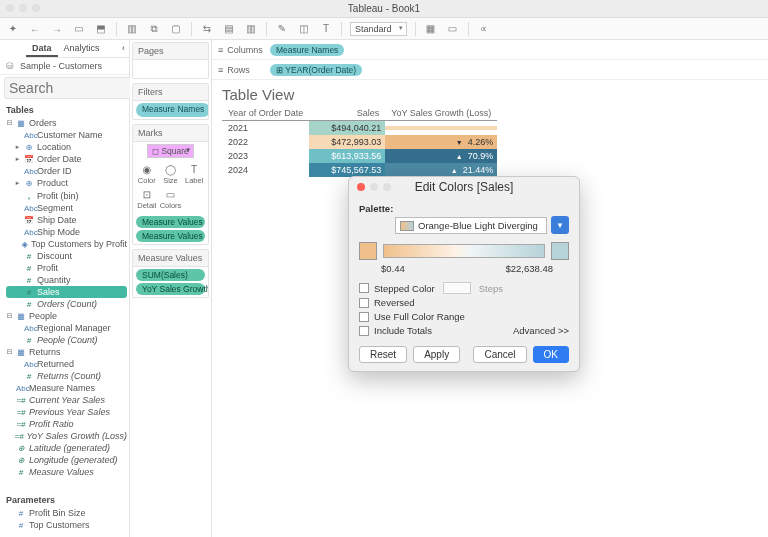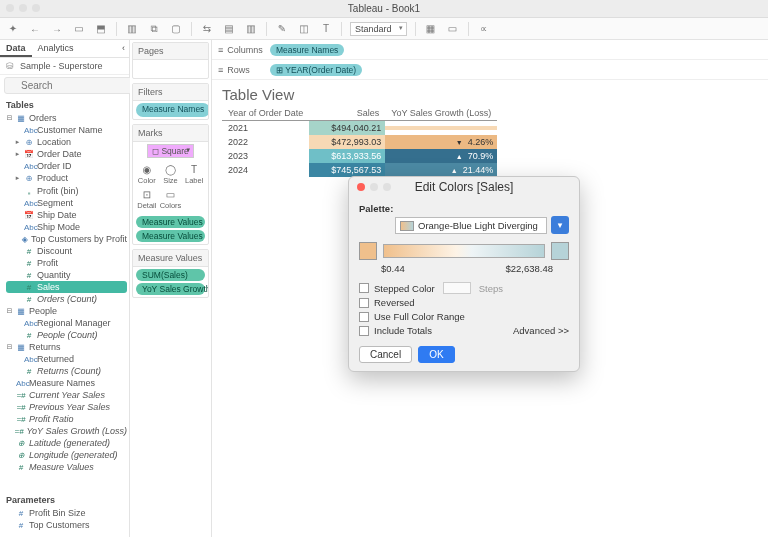--- a/index.html
+++ b/index.html
@@ -8,26 +8,26 @@
   .traffic { position:absolute; left:6px; top:4px; display:flex; gap:5px;}
   .traffic span{ width:8px;height:8px;border-radius:50%; background:#e0e0e0; display:inline-block;}
   .toolbar { height:22px; background:#fafafa; border-bottom:1px solid #e3e3e3; display:flex; align-items:center; padding:0 6px; gap:8px;}
   .tool-ic { width:14px;height:14px; display:flex;align-items:center;justify-content:center; color:#777; }
   .tool-sep{ width:1px;height:14px;background:#ddd;}
   .tool-select{ font-size:9px; border:1px solid #ccc; background:#fff; padding:1px 14px 1px 4px; position:relative;}
   .tool-select::after{content:"▾"; position:absolute; right:3px; font-size:7px; color:#777;}
   .content { display:flex; height:calc(537px - 18px - 22px); }
   
   .data-pane{ width:130px; border-right:1px solid #e3e3e3; background:#fff; display:flex; flex-direction:column; }
-  .data-tabs{ height:18px; display:flex; border-bottom:1px solid #e3e3e3; font-size:9px;}
+  .data-tabs{ height:18px; display:flex; border-bottom:1px solid #e3e3e3; font-size:9px;margin-left:26px;}
   .data-tabs div{ padding:3px 6px; }
   .data-tabs .active{ font-weight:600; border-bottom:2px solid #555;}
   .data-source{ padding:3px 6px; font-size:9px; color:#555; border-bottom:1px solid #eee; display:flex;align-items:center;gap:4px;}
   .search-row{ padding:2px 4px; display:flex; gap:4px; align-items:center;}
-  .search-row input{ flex:1; font-size:10px; padding:2px 16px; background:#f5f5f5; border:1px solid #e3e3e3; border-radius:3px; color:#777;}
+  .search-row input{ flex:1; font-size:14px; padding:2px 4px; background:#f5f5f5; border:1px solid #e3e3e3; border-radius:3px; color:#777;}
   .mini-ic{ width:10px;height:10px; color:#999;}
   .section-hdr{ padding:4px 6px 2px; font-weight:600; font-size:9px; color:#4a4a4a;}
   .tree{ flex:1; overflow-y:auto; padding:0 2px 6px 6px;}
   .row{ display:flex; align-items:center; gap:3px; padding:1px 0; font-size:9px; color:#555; white-space:nowrap; cursor:default;}
   .tri{ width:7px; text-align:center; font-size:7px; color:#777;}
   .type-ic{ width:10px; font-size:8px; text-align:center; }
   .green{ color:#2e8068;}
   .blue{ color:#4a7db3;}
   .row.italic{ font-style:italic;}
   .row.highlight{ background:#43b9a3; color:#fff; border-radius:3px; padding:1px 2px;}
@@ -126,21 +126,21 @@
 <div class="content">
 
   <div class="data-pane">
     <div class="data-tabs">
       <div class="active">Data</div>
       <div>Analytics</div>
       <div style="margin-left:auto;padding:3px 4px;">‹</div>
     </div>
     <div class="data-source">
       <span class="mini-ic">⛁</span>
-      <span>Sample - Superstore</span>
+      <span>Sample - Customers</span>
     </div>
     <div class="search-row">
       <input placeholder="Search" style="">
       <span class="mini-ic">☰</span>
       <span class="mini-ic">▾</span>
       <span class="mini-ic">🔍</span>
     </div>
     <div class="section-hdr">Tables</div>
     <div class="tree" id="tree">
         <div class="row">
@@ -458,18 +458,22 @@
           <span>Use Full Color Range</span>
         </div>
       <div class="opt-row">
           <span class="chk"></span>
           <span>Include Totals</span>
           <span class="adv">Advanced &gt;&gt;</span>
         </div>
     </div>
     <div class="btn-row">
       <div class="btn-group">
+        <div class="btn">Reset</div>
+        <div class="btn">Apply</div>
+      </div>
+      <div class="btn-group">
         <div class="btn">Cancel</div>
         <div class="btn primary">OK</div>
       </div>
     </div>
   </div>
 </div>
 
 </body></html>

